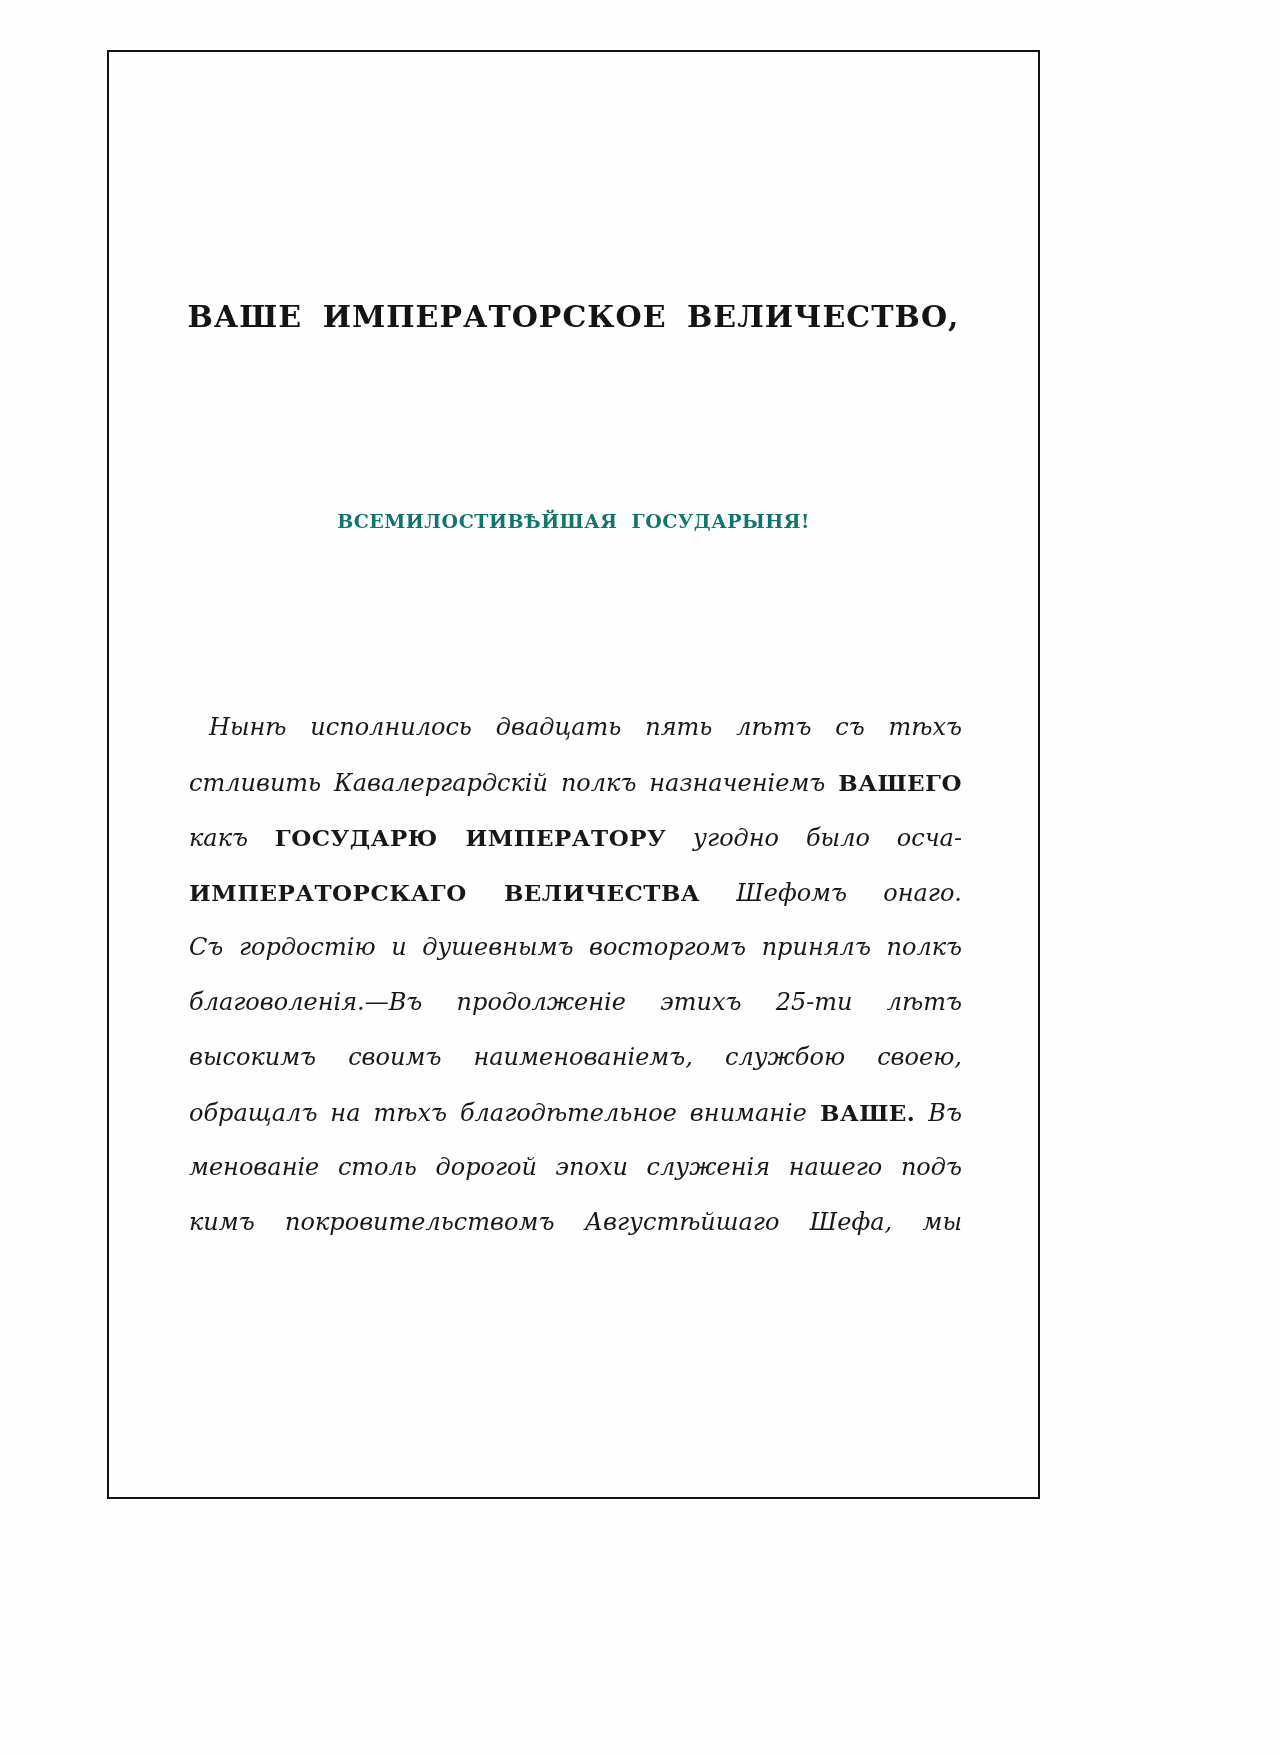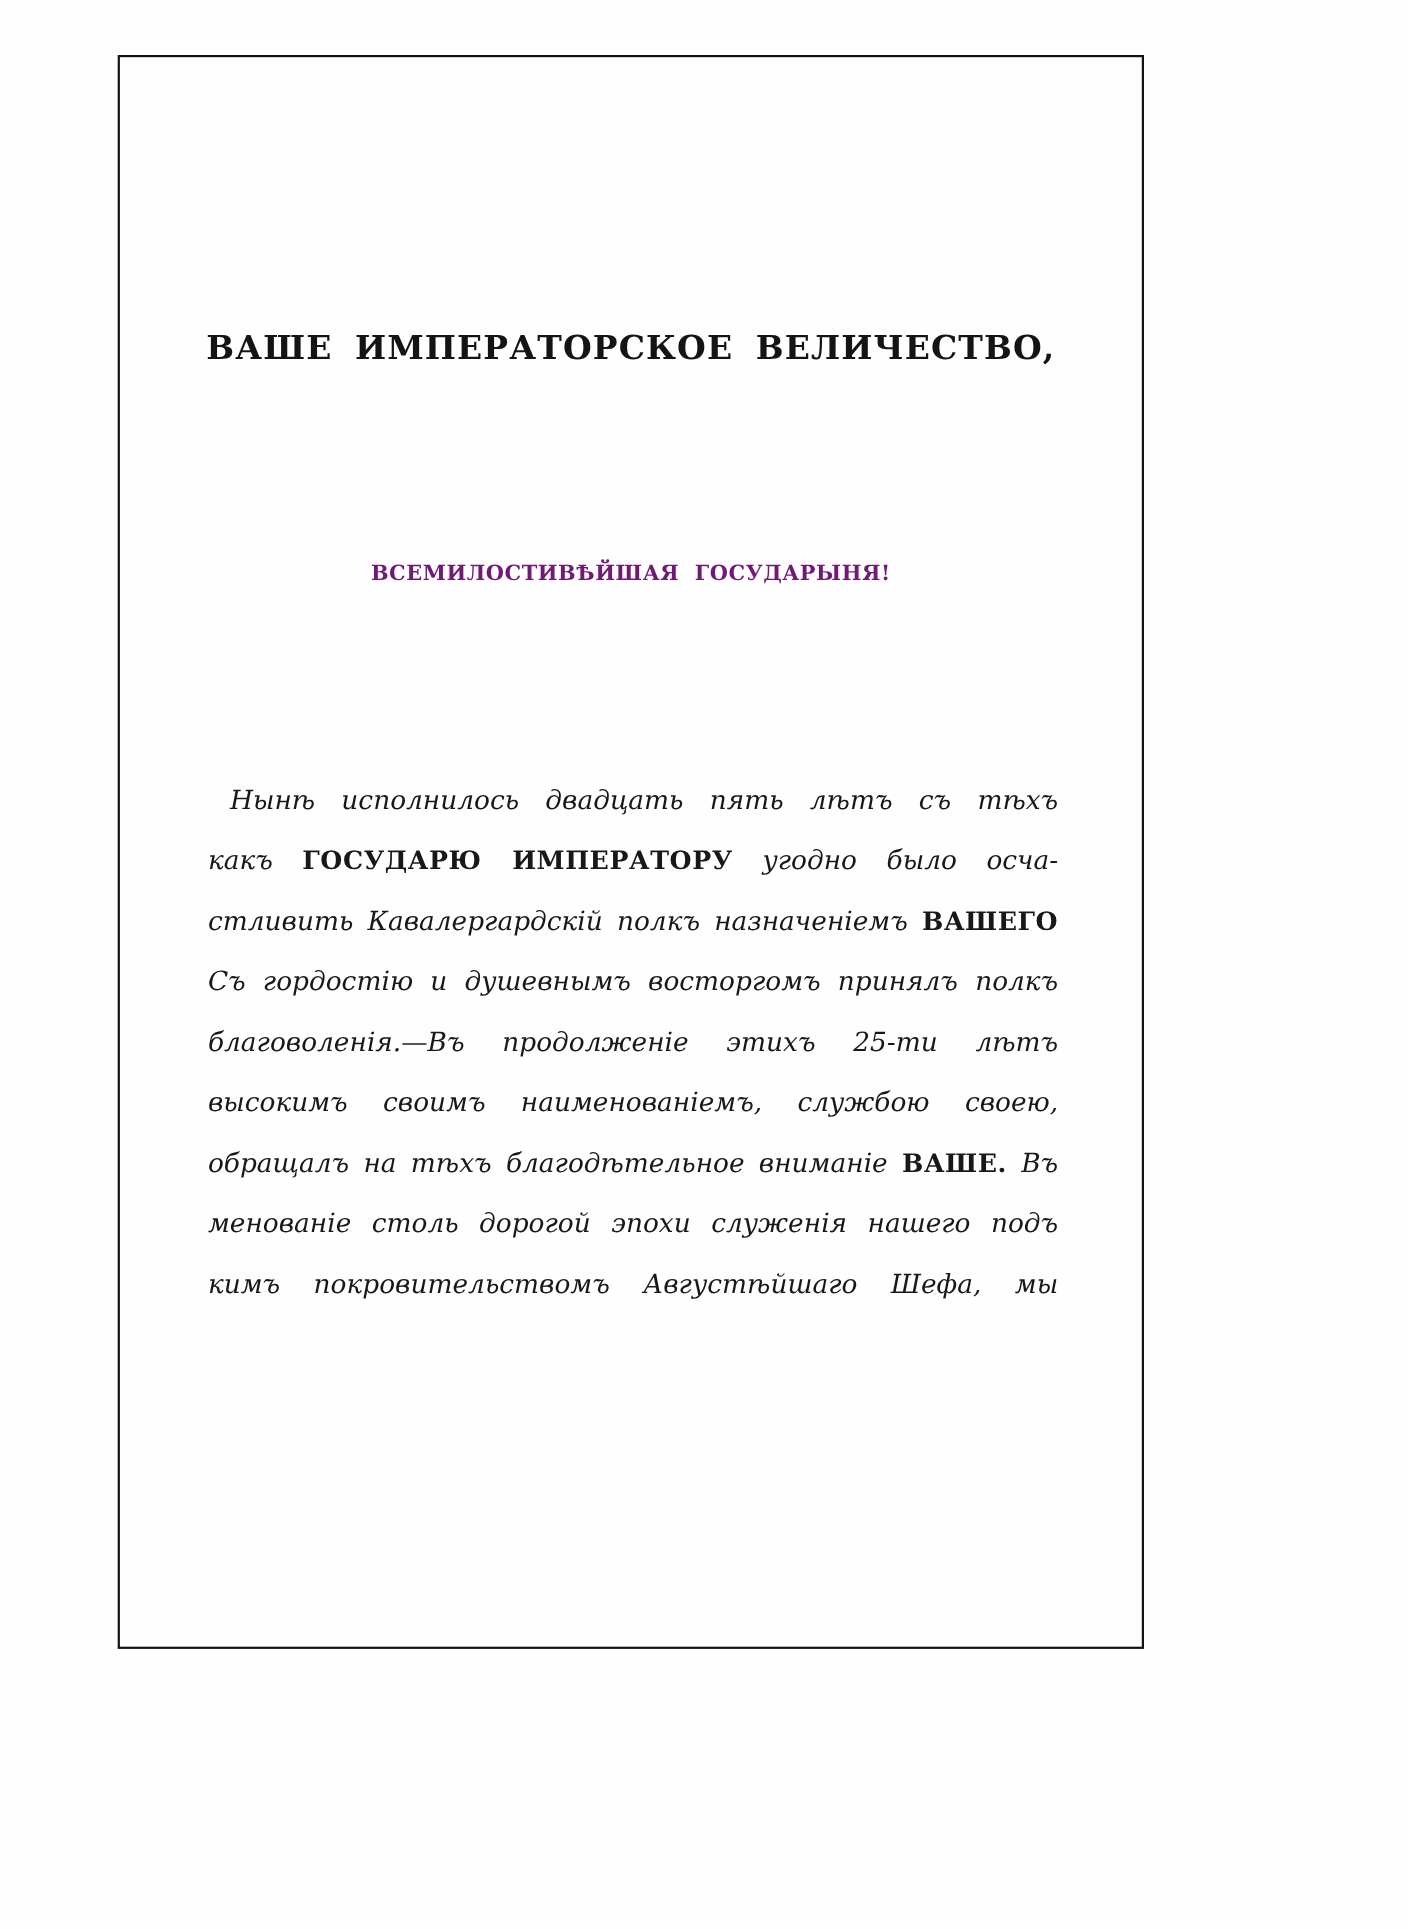--- a/index.html
+++ b/index.html
@@ -46,21 +46,21 @@
   .salutation {
     position: absolute;
     top: 458px;
     left: 0;
     right: 0;
     text-align: center;
     font-size: 19px;
     font-weight: bold;
     letter-spacing: 0.5px;
     word-spacing: 7px;
-    color: #701a75;
+    color: #0f766e;
     white-space: nowrap;
   }
   .body-text {
     position: absolute;
     top: 648px;
     left: 80px;
     right: 76px;
     font-style: italic;
     font-size: 24px;
     color: #181818;
@@ -108,22 +108,23 @@
   <div class="speck speck-top"></div>
   <div class="speck speck-right"></div>
 
   <div class="frame">
     <div class="title">ВАШЕ ИМПЕРАТОРСКОЕ ВЕЛИЧЕСТВО,</div>
 
     <div class="salutation">ВСЕМИЛОСТИВѢЙШАЯ ГОСУДАРЫНЯ!</div>
 
     <div class="body-text">
         <div class="body-line indent"><span>Нынѣ исполнилось двадцать пять лѣтъ съ тѣхъ поръ,</span></div>
+        <div class="body-line"><span>стливить Кавалергардскій полкъ назначеніемъ </span><span class="caps">ВАШЕГО</span></div>
         <div class="body-line"><span>какъ </span><span class="caps">ГОСУДАРЮ ИМПЕРАТОРУ</span><span> угодно было осча-</span></div>
-        <div class="body-line"><span>стливить Кавалергардскій полкъ назначеніемъ </span><span class="caps">ВАШЕГО</span></div>
+        <div class="body-line"><span class="caps">ИМПЕРАТОРСКАГО ВЕЛИЧЕСТВА</span><span> Шефомъ онаго.</span></div>
         <div class="body-line"><span>Съ гордостію и душевнымъ восторгомъ принялъ полкъ Цар-</span></div>
         <div class="body-line"><span>благоволенія.—Въ продолженіе этихъ 25-ти лѣтъ Кавалер-</span></div>
         <div class="body-line"><span>высокимъ своимъ наименованіемъ, службою своею, постоянно</span></div>
         <div class="body-line"><span>обращалъ на тѣхъ благодѣтельное вниманіе </span><span class="caps">ВАШЕ.</span><span> Въ озна-</span></div>
         <div class="body-line"><span>менованіе столь дорогой эпохи служенія нашего подъ Высо-</span></div>
         <div class="body-line"><span>кимъ покровительствомъ Августѣйшаго Шефа, мы имѣемъ</span></div>
       </div>
   </div>
 </div>
 

